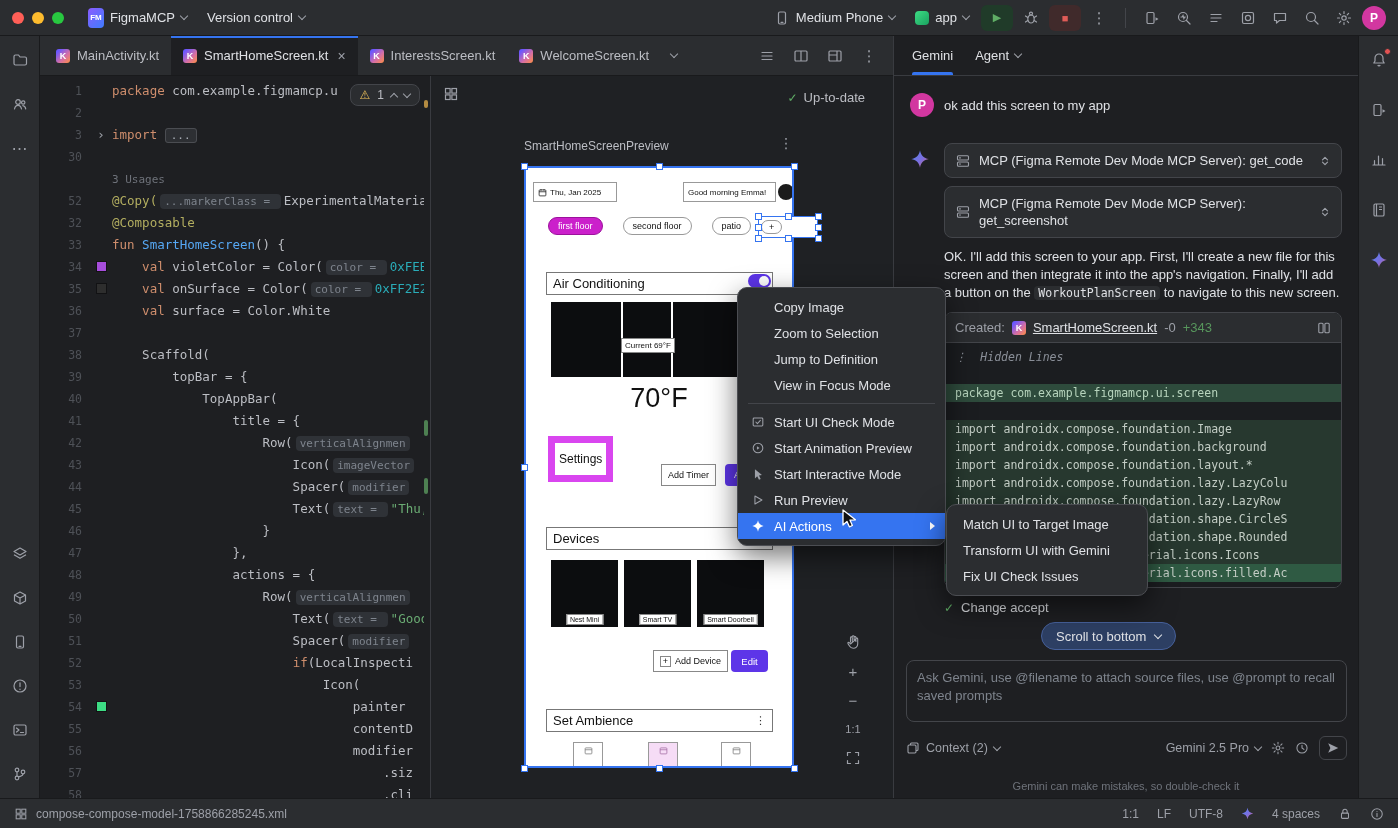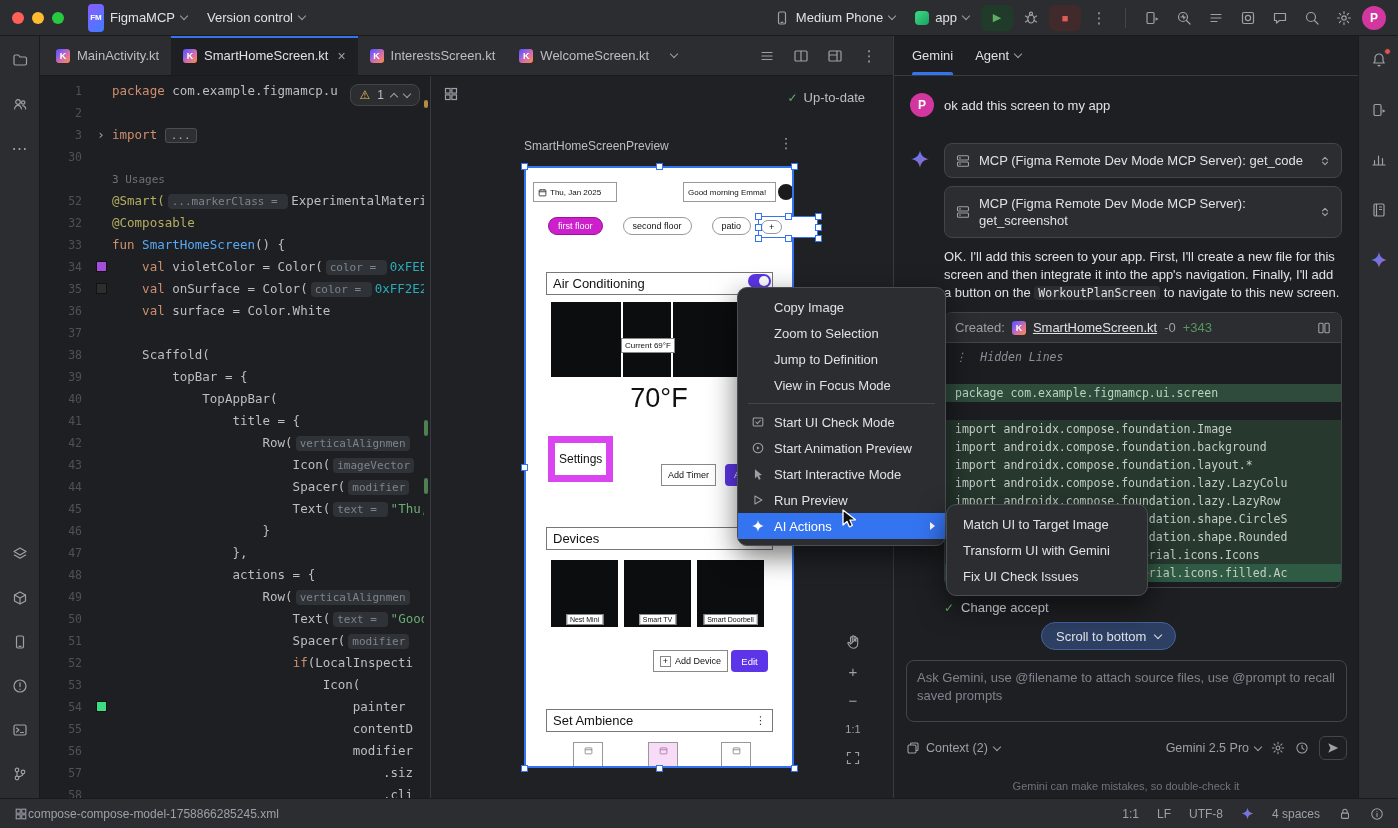--- a/index.html
+++ b/index.html
@@ -9,21 +9,21 @@
 .svg16{width:16px;height:16px}
 .svg14{width:14px;height:14px}
 .svg12{width:12px;height:12px}
 
 
 .titlebar{position:absolute;top:0;left:0;width:1398px;height:36px;background:#2b2d30;display:flex;align-items:center;padding:0 12px;gap:4px;border-bottom:1px solid #191a1c;z-index:20}
 .traffic{display:flex;gap:8px;margin-right:12px}
 .tl{width:12px;height:12px;border-radius:50%;display:inline-block}
 .tl.r{background:#ff5f57}.tl.y{background:#febc2e}.tl.g{background:#28c840}
 .twidget{display:flex;align-items:center;gap:6px;color:#dfe1e5;padding:4px 8px;border-radius:6px;white-space:nowrap;background:none;border:none;font-size:13px;font-family:inherit}
-.proj-icon{width:16px;height:28px;border-radius:4px;background:linear-gradient(135deg,#8a5cff,#3f7dff);color:#fff;font-size:8px;font-weight:700;display:inline-flex;align-items:center;justify-content:center}
+.proj-icon{width:16px;height:20px;border-radius:4px;background:linear-gradient(135deg,#8a5cff,#3f7dff);color:#fff;font-size:8px;font-weight:700;display:inline-flex;align-items:center;justify-content:center}
 .cv{display:inline-block;width:6px;height:6px;border-right:1.5px solid #9da0a8;border-bottom:1.5px solid #9da0a8}
 .cv.down{transform:rotate(45deg);margin-top:-3px}
 .cv.up{transform:rotate(-135deg);margin-top:3px}
 .ibtn{background:none;border:none;color:#9da0a8;width:28px;height:28px;display:flex;align-items:center;justify-content:center;border-radius:6px;font-size:15px}
 .runbtn{background:#203b29;border:none;border-radius:6px;width:32px;height:26px;display:flex;align-items:center;justify-content:center;color:#5fad65}
 .stopbtn{background:#402a2b;border:none;border-radius:6px;width:32px;height:26px;display:flex;align-items:center;justify-content:center;color:#e05c58}
 .sep-v{width:1px;height:20px;background:#43454a;margin:0 8px}
 .avatar{width:24px;height:24px;border-radius:50%;background:#d237a0;color:#fff;font-weight:700;font-size:12px;display:flex;align-items:center;justify-content:center}
 .tb-spacer{flex:1}
 .appicon{width:14px;height:14px;border-radius:4px;background:linear-gradient(135deg,#3ddc84,#1aa260)}
@@ -154,21 +154,21 @@
 .scrollbtn{position:absolute;left:147px;top:586px;height:28px;padding:0 14px;border-radius:14px;background:#2d3f63;border:1px solid #46609a;color:#dfe1e5;display:flex;align-items:center;gap:9px;font-size:13px;z-index:10;font-family:inherit}
 .g-input{position:absolute;left:12px;top:624px;width:441px;height:62px;border:1px solid #43454a;border-radius:8px;padding:8px 10px;color:#7e848d;font-size:13px;line-height:18px;overflow:hidden}
 .g-controls{position:absolute;left:12px;top:700px;width:441px;display:flex;align-items:center;gap:10px;color:#9da0a8;font-size:12.5px}
 .gc-item{display:flex;align-items:center;gap:6px;background:none;border:none;color:#9da0a8;font-size:12.5px;font-family:inherit}
 .gc-spacer{flex:1}
 .send{width:28px;height:24px;border:1px solid #43454a;border-radius:6px;display:flex;align-items:center;justify-content:center;color:#9da0a8;background:none}
 .g-footer{position:absolute;left:0;right:0;top:744px;text-align:center;color:#6e727a;font-size:11px}
 
 
 .statusbar{position:absolute;left:0;top:798px;width:1398px;height:30px;background:#2b2d30;border-top:1px solid #191a1c;display:flex;align-items:center;padding:0 14px;color:#9da0a8;font-size:12px;z-index:20}
-.sb-left{display:flex;align-items:center;}
+.sb-left{display:flex;align-items:center;gap:8px}
 .sb-right{margin-left:auto;display:flex;align-items:center;gap:18px}
 .sb-item{background:none;border:none;color:#9da0a8;font-size:12px;font-family:inherit}
 </style>
 </head>
 <body>
 
 <div class="window">
 
 <svg width="0" height="0" style="position:absolute">
       <defs>
@@ -374,21 +374,21 @@
   </div>
 </div>
 
 <div class="code-pane">
   <div class="code-lines">
         <div class="cl"><span class="lg">1</span><span class="lm"></span><span class="lc"><span class="tk-kw">package</span><span class="tk-pl"> com.example.figmamcp.u</span></span></div>
         <div class="cl"><span class="lg">2</span><span class="lm"></span><span class="lc"></span></div>
         <div class="cl"><span class="lg">3</span><span class="lm">›</span><span class="lc"><span class="tk-kw">import</span><span class="tk-pl"> </span><span class="tk-fold">...</span></span></div>
         <div class="cl"><span class="lg">30</span><span class="lm"></span><span class="lc"></span></div>
         <div class="cl"><span class="lg"></span><span class="lm"></span><span class="lc"><span class="tk-hint">3 Usages</span></span></div>
-        <div class="cl"><span class="lg">52</span><span class="lm"></span><span class="lc"><span class="tk-ann">@Smart(</span><span class="tk-inlay">...markerClass = </span><span class="tk-pl">ExperimentalMateria</span></span></div>
+        <div class="cl"><span class="lg">52</span><span class="lm"></span><span class="lc"><span class="tk-ann">@Copy(</span><span class="tk-inlay">...markerClass = </span><span class="tk-pl">ExperimentalMateria</span></span></div>
         <div class="cl"><span class="lg">32</span><span class="lm"></span><span class="lc"><span class="tk-ann">@Composable</span></span></div>
         <div class="cl"><span class="lg">33</span><span class="lm"></span><span class="lc"><span class="tk-kw">fun</span><span class="tk-pl"> </span><span class="tk-fn">SmartHomeScreen</span><span class="tk-pl">() {</span></span></div>
         <div class="cl"><span class="lg">34</span><span class="lm"><span class="sw" style="background: rgb(166, 77, 219);"></span></span><span class="lc"><span class="tk-pl">    </span><span class="tk-kw">val</span><span class="tk-pl"> violetColor = Color(</span><span class="tk-inlay">color = </span><span class="tk-num">0xFEB8</span></span></div>
         <div class="cl"><span class="lg">35</span><span class="lm"><span class="sw" style="background: rgb(46, 46, 46);"></span></span><span class="lc"><span class="tk-pl">    </span><span class="tk-kw">val</span><span class="tk-pl"> onSurface = Color(</span><span class="tk-inlay">color = </span><span class="tk-num">0xFF2E2</span></span></div>
         <div class="cl"><span class="lg">36</span><span class="lm"></span><span class="lc"><span class="tk-pl">    </span><span class="tk-kw">val</span><span class="tk-pl"> surface = Color.White</span></span></div>
         <div class="cl"><span class="lg">37</span><span class="lm"></span><span class="lc"></span></div>
         <div class="cl"><span class="lg">38</span><span class="lm"></span><span class="lc"><span class="tk-pl">    Scaffold(</span></span></div>
         <div class="cl"><span class="lg">39</span><span class="lm"></span><span class="lc"><span class="tk-pl">        topBar = {</span></span></div>
         <div class="cl"><span class="lg">40</span><span class="lm"></span><span class="lc"><span class="tk-pl">            TopAppBar(</span></span></div>
         <div class="cl"><span class="lg">41</span><span class="lm"></span><span class="lc"><span class="tk-pl">                title = {</span></span></div>

